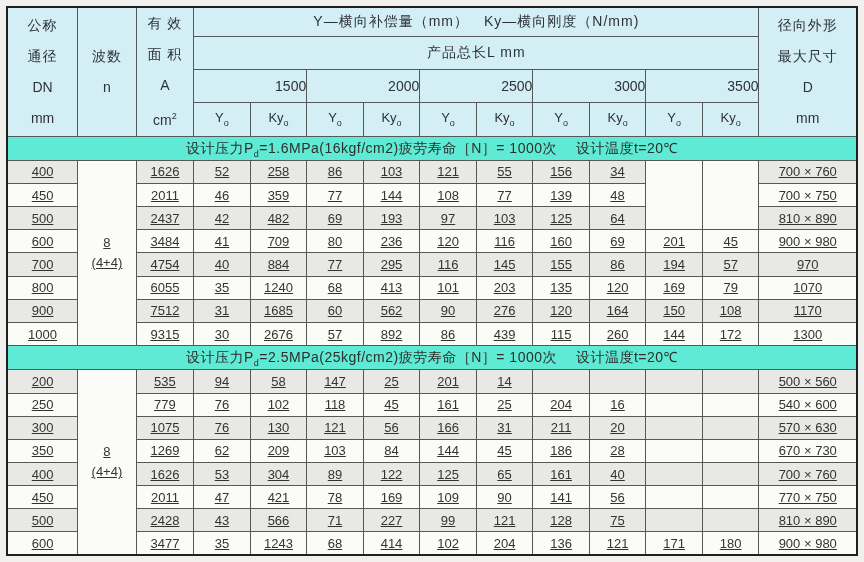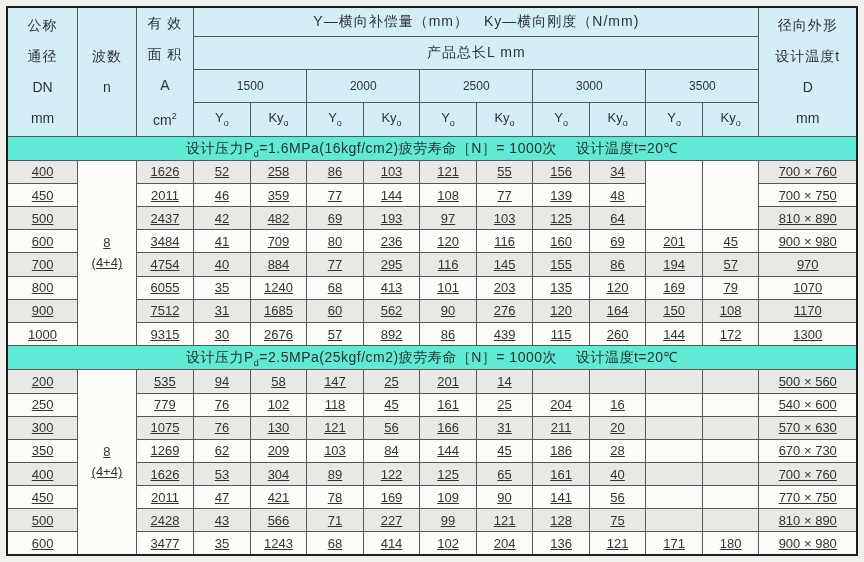--- a/index.html
+++ b/index.html
@@ -38,21 +38,21 @@
     font-size:14px;
   }
   thead .big div { line-height:31px; letter-spacing:1px; }
   thead .big div.latin { letter-spacing:0; }
   tr.h1 { height:29px; }
   tr.h2 { height:33px; }
   tr.h3 { height:33px; }
   tr.h4 { height:34px; }
   .title-cell { letter-spacing:1px;margin-top:26px; }
   .subtitle-cell { letter-spacing:1px; }
-  .len-cell { font-size:12px; }
+  .len-cell { font-size:14px;text-align:right; }
   .yo-cell { font-size:13px; }
   sub { font-size:9px; }
   sup { font-size:9px; }
   tr.section-row { height:23px; }
   tr.section-row td {
     background:#5eead4;
     font-size:14px;
     color:#2e2f2c;
     letter-spacing:0.5px;
   }
@@ -98,21 +98,21 @@
         </th>
         <th rowspan="4" class="big">
           <div>有 效</div>
           <div>面 积</div>
           <div class="latin">A</div>
           <div class="latin"><span>cm</span><sup>2</sup></div>
         </th>
         <th colspan="10" class="title-cell">Y—横向补偿量（mm）　Ky—横向刚度（N/mm)</th>
         <th rowspan="4" class="big">
           <div>径向外形</div>
-          <div>设计温度t</div>
+          <div>最大尺寸</div>
           <div class="latin">D</div>
           <div class="latin">mm</div>
         </th>
       </tr>
       <tr class="h2">
         <th colspan="10" class="subtitle-cell">产品总长L mm</th>
       </tr>
       <tr class="h3">
         <th colspan="2" class="len-cell">1500</th>
         <th colspan="2" class="len-cell">2000</th>

